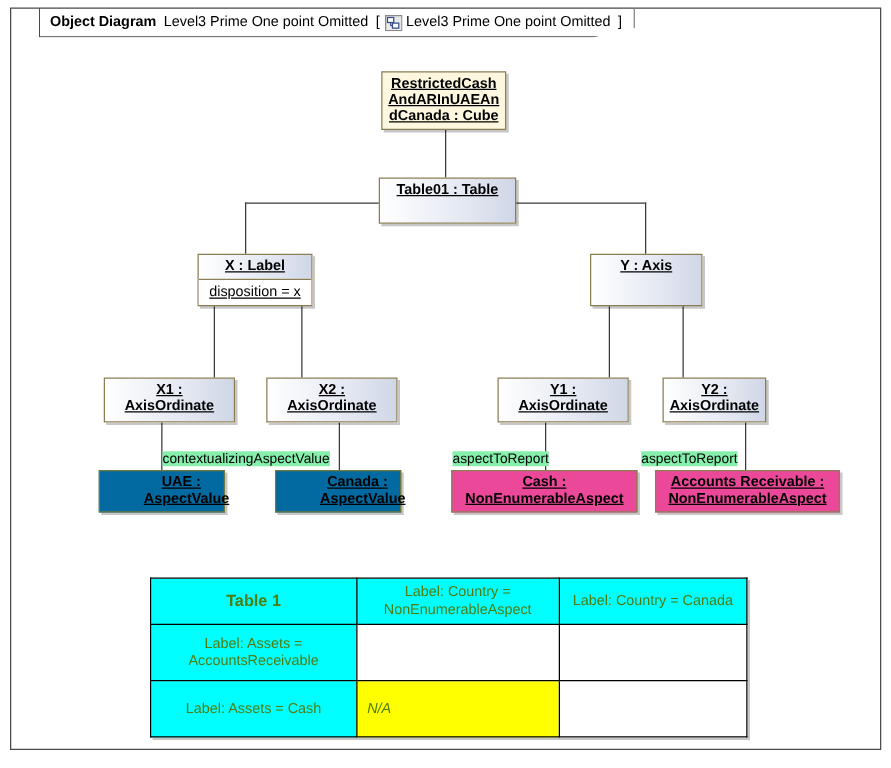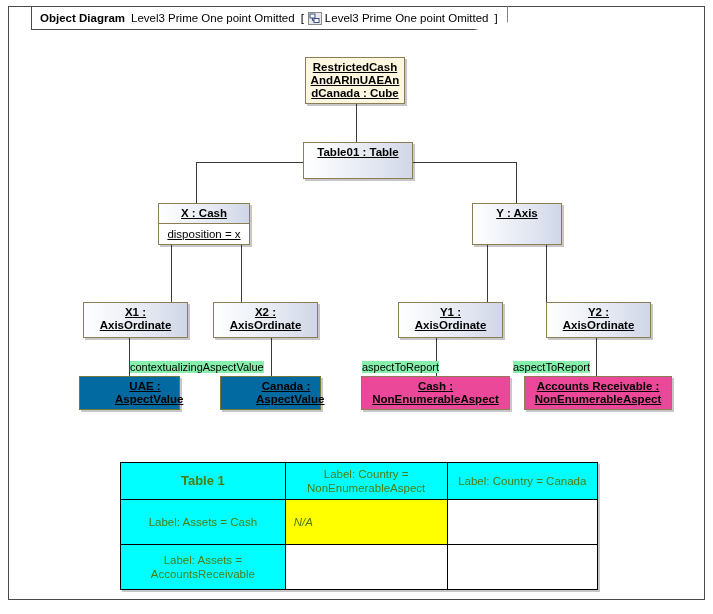--- a/index.html
+++ b/index.html
@@ -206,41 +206,41 @@
   <div class="name">RestrictedCash
 AndARInUAEAn
 dCanada : Cube</div>
 </div>
 
 <div class="node blue" style="left:303px; top:142px; width:110px; height:37px;">
   <div class="name">Table01 : Table</div>
 </div>
 
 <div class="node blue" style="left:158px; top:203px; width:92px; height:42px;">
-  <div class="name">X : Cash</div>
+  <div class="name">X : Label</div>
   <div class="compartment">disposition = x</div>
 </div>
 
 <div class="node blue" style="left:472px; top:203px; width:90px; height:42px;">
   <div class="name">Y : Axis</div>
 </div>
 
 <div class="node blue" style="left:83px; top:302px; width:105px; height:36px;">
   <div class="name">X1 : AxisOrdinate</div>
 </div>
 
 <div class="node blue" style="left:213px; top:302px; width:105px; height:36px;">
   <div class="name">X2 : AxisOrdinate</div>
 </div>
 
 <div class="node blue" style="left:398px; top:302px; width:105px; height:36px;">
   <div class="name">Y1 : AxisOrdinate</div>
 </div>
 
-<div class="node blue" style="left:530px; top:302px; width:105px; height:36px;margin-left:16px;">
+<div class="node blue" style="left:530px; top:302px; width:83px; height:36px;">
   <div class="name">Y2 : AxisOrdinate</div>
 </div>
 
 <div class="node green" style="left:79px; top:376px; width:101px; height:34px;">
   <div class="name">UAE :
 AspectValue</div>
 </div>
 
 <div class="node green" style="left:220px; top:376px; width:101px; height:34px;">
   <div class="name">Canada :
@@ -258,23 +258,23 @@
 </div>
 
 <table id="data-table" style="left:120px; top:462px; width:478px;">
   <tbody>
       <tr>
     <td class="cyan title-cell" style="width:163px;">Table 1</td>
     <td class="cyan" style="width:157px;">Label: Country = NonEnumerableAspect</td>
     <td class="cyan" style="width:158px;">Label: Country = Canada</td>
   </tr>
   <tr>
+    <td class="cyan" style="height:36px;">Label: Assets = AccountsReceivable</td>
+    <td></td>
+    <td></td>
+  </tr>
+  <tr>
     <td class="cyan" style="height:36px;">Label: Assets = Cash</td>
     <td class="yellow-cell">N/A</td>
     <td></td>
   </tr>
-  <tr>
-    <td class="cyan" style="height:36px;">Label: Assets = AccountsReceivable</td>
-    <td></td>
-    <td></td>
-  </tr>
 </tbody>
   </table>
 
 </body></html>

